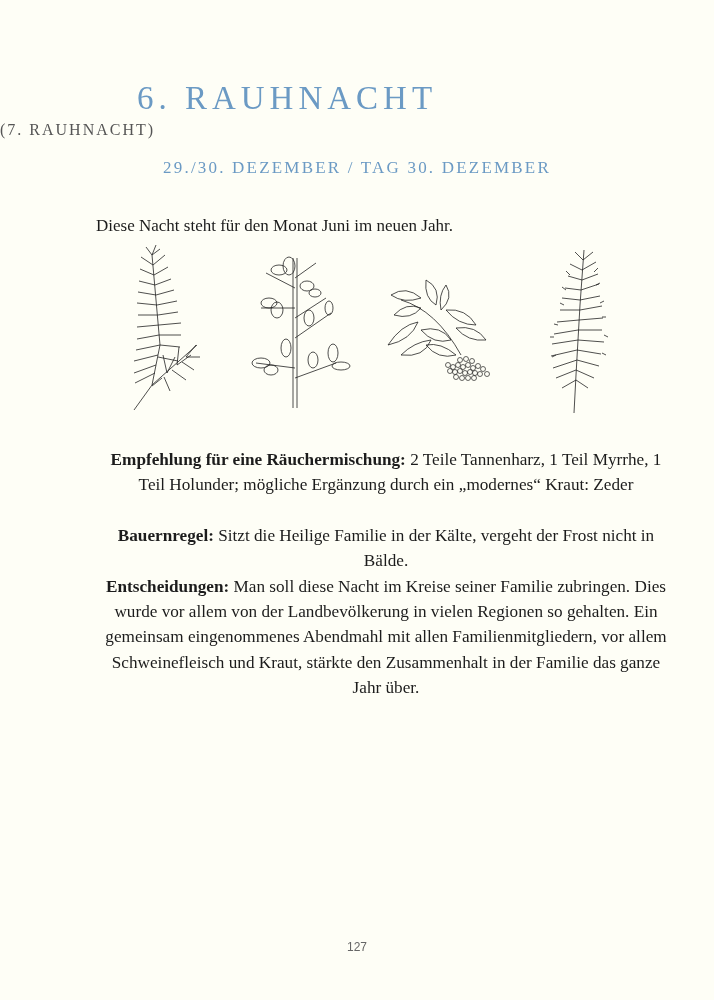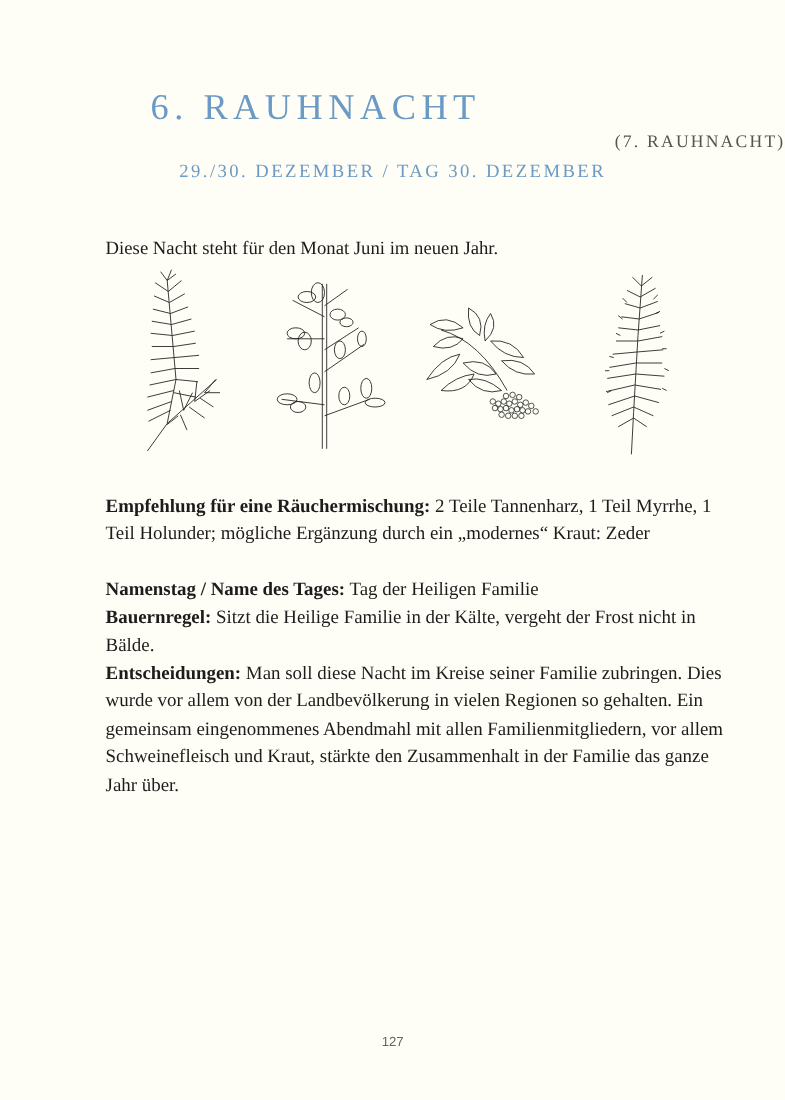--- a/index.html
+++ b/index.html
@@ -13,46 +13,46 @@
   }
   .title {
     position: absolute; left: 0; width: 574px; top: 80px;
     text-align: center;
     font-family: "Liberation Serif", serif;
     font-size: 33px; letter-spacing: 5px;
     color: #6b9ac4;
   }
   .subtitle {
     position: absolute; left: 0; width: 714px; top: 121px;
-    text-align: right;
+    text-align: left;
     font-family: "Liberation Serif", serif;
     font-size: 16px; letter-spacing: 2px;
     color: #555;
   }
   .date {
-    position: absolute; left: 0; width: 714px; top: 146px;
+    position: absolute; left: 0; width: 714px; top: 158px;
     text-align: center;
     font-family: "Liberation Serif", serif;
     font-size: 17px; letter-spacing: 2.2px;
     color: #6b9ac4;
   }
   .intro {
     position: absolute; left: 96px; top: 196px;
     font-family: "Liberation Serif", serif;
     font-size: 17px;
     margin-top: 20px;
   }
   .plants {
     position: absolute; left: 96px; top: 240px; width: 520px; height: 180px;
   }
   .plant { position: absolute; }
   .body {
     position: absolute; left: 96px; top: 447px; width: 580px;
     font-family: "Liberation Serif", serif;
-    font-size: 17.2px; line-height: 25.4px;
+    font-size: 17.2px; line-height: 25.4px; text-align: center;
   }
   .body p { margin: 0; }
   .body .gap { height: 25px; }
   .body b { font-weight: bold; }
   .pageno {
     position: absolute; left: 0; width: 714px; top: 940px;
     text-align: center;
     font-family: "Liberation Sans", sans-serif;
     font-size: 12px; color: #666;
   }
@@ -147,18 +147,17 @@
       <path d="M38 168 L40 130 L44 60 L48 5"></path>
       <path d="M47 15 l-8 -8 M47 15 l10 -8 M46 25 l-12 -6 M46 25 l14 -8 M46 35 l-14 -4 M46 35 l16 -6 M45 45 l-16 -2 M45 45 l18 -6 M44 55 l-18 -2 M44 55 l20 -4 M44 65 l-20 0 M44 65 l22 -4 M43 75 l-22 2 M43 75 l24 -2 M42 85 l-24 4 M42 85 l24 0 M42 95 l-26 4 M42 95 l26 2 M41 105 l-26 6 M41 105 l24 4 M41 115 l-24 8 M41 115 l22 6 M40 125 l-20 8 M40 125 l18 8 M40 135 l-14 8 M40 135 l12 8"></path>
       <path d="M34 30 l-4 -4 M58 27 l4 -4 M30 45 l-4 -3 M60 40 l4 -2 M28 60 l-4 -2 M64 58 l4 -2 M22 80 l-4 -1 M66 72 l4 0 M18 92 l-4 0 M68 90 l4 2 M20 110 l-4 2 M66 108 l4 2"></path>
     </g>
   </svg>
 </div>
 
 <div class="body">
   <p><b>Empfehlung für eine Räuchermischung:</b><span> 2 Teile Tannenharz, 1 Teil Myrrhe, 1 Teil Holunder; mögliche Ergänzung durch ein „modernes“ Kraut: Zeder</span></p>
   <div class="gap"></div>
-  <p><b>Namenstag / Name des Tages:</b><span> Tag der Heiligen Familie</span></p>
   <p><b>Bauernregel:</b><span> Sitzt die Heilige Familie in der Kälte, vergeht der Frost nicht in Bälde.</span></p>
   <p><b>Entscheidungen:</b><span> Man soll diese Nacht im Kreise seiner Familie zubringen. Dies wurde vor allem von der Landbevölkerung in vielen Regionen so gehalten. Ein gemeinsam eingenommenes Abendmahl mit allen Familienmitgliedern, vor allem Schweinefleisch und Kraut, stärkte den Zusammenhalt in der Familie das ganze Jahr über.</span></p>
 </div>
 
 <div class="pageno">127</div>
 
 </body></html>

